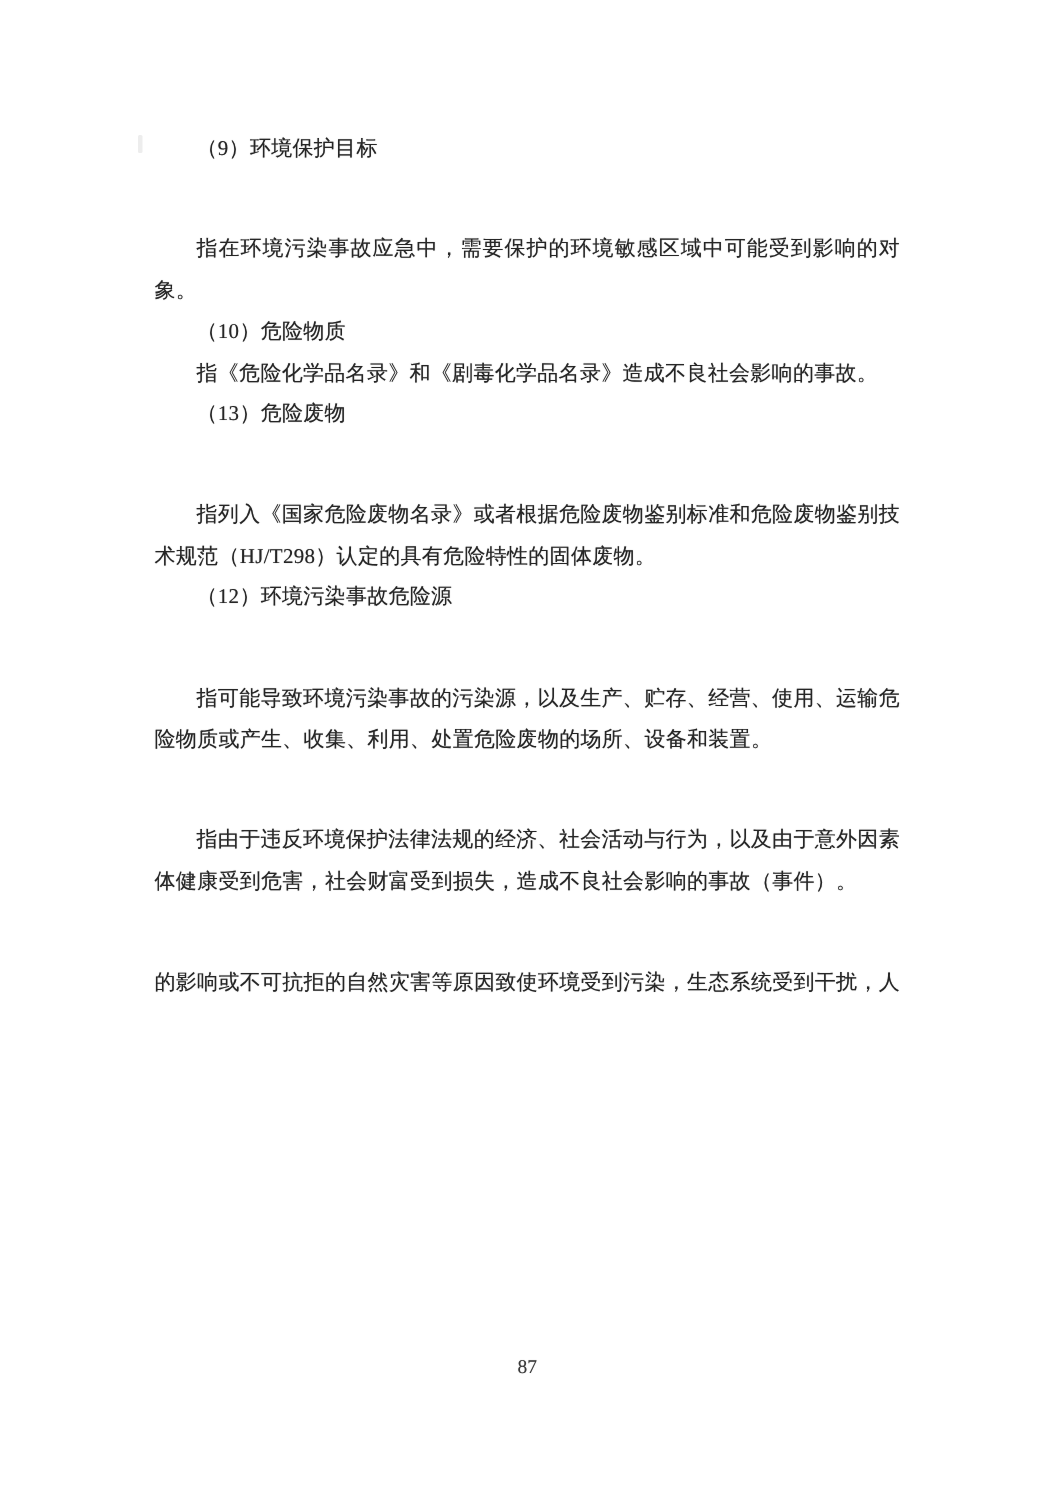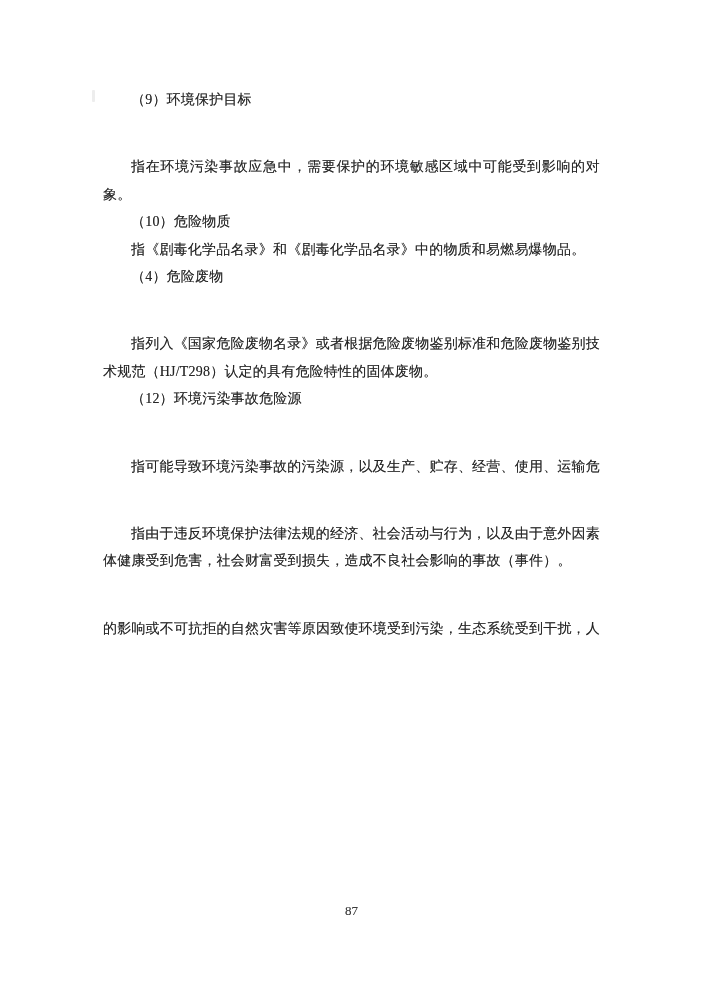--- a/index.html
+++ b/index.html
@@ -62,25 +62,26 @@
 <body>
 
 <div class="page">
   <div class="scan-artifact"></div>
 
   <div class="body-text">
     <div class="line indent">（9）环境保护目标</div>
     <div class="line indent just">指在环境污染事故应急中，需要保护的环境敏感区域中可能受到影响的对</div>
     <div class="line">象。</div>
     <div class="line indent">（10）危险物质</div>
-    <div class="line indent">指《剧毒化学品名录》和《剧毒化学品名录》中的物质和易燃易爆物品。</div>
-    <div class="line indent">（4）危险废物</div>
+    <div class="line indent">指《危险化学品名录》和《剧毒化学品名录》造成不良社会影响的事故。</div>
+    <div class="line indent">（13）危险废物</div>
     <div class="line indent just">指列入《国家危险废物名录》或者根据危险废物鉴别标准和危险废物鉴别技</div>
     <div class="line">术规范（HJ/T298）认定的具有危险特性的固体废物。</div>
     <div class="line indent">（12）环境污染事故危险源</div>
     <div class="line indent just">指可能导致环境污染事故的污染源，以及生产、贮存、经营、使用、运输危</div>
+    <div class="line">险物质或产生、收集、利用、处置危险废物的场所、设备和装置。</div>
     <div class="line indent just">指由于违反环境保护法律法规的经济、社会活动与行为，以及由于意外因素</div>
     <div class="line">体健康受到危害，社会财富受到损失，造成不良社会影响的事故（事件）。</div>
     <div class="line just">的影响或不可抗拒的自然灾害等原因致使环境受到污染，生态系统受到干扰，人</div>
   </div>
 
   <div class="page-number">87</div>
 </div>
 
 </body></html>

